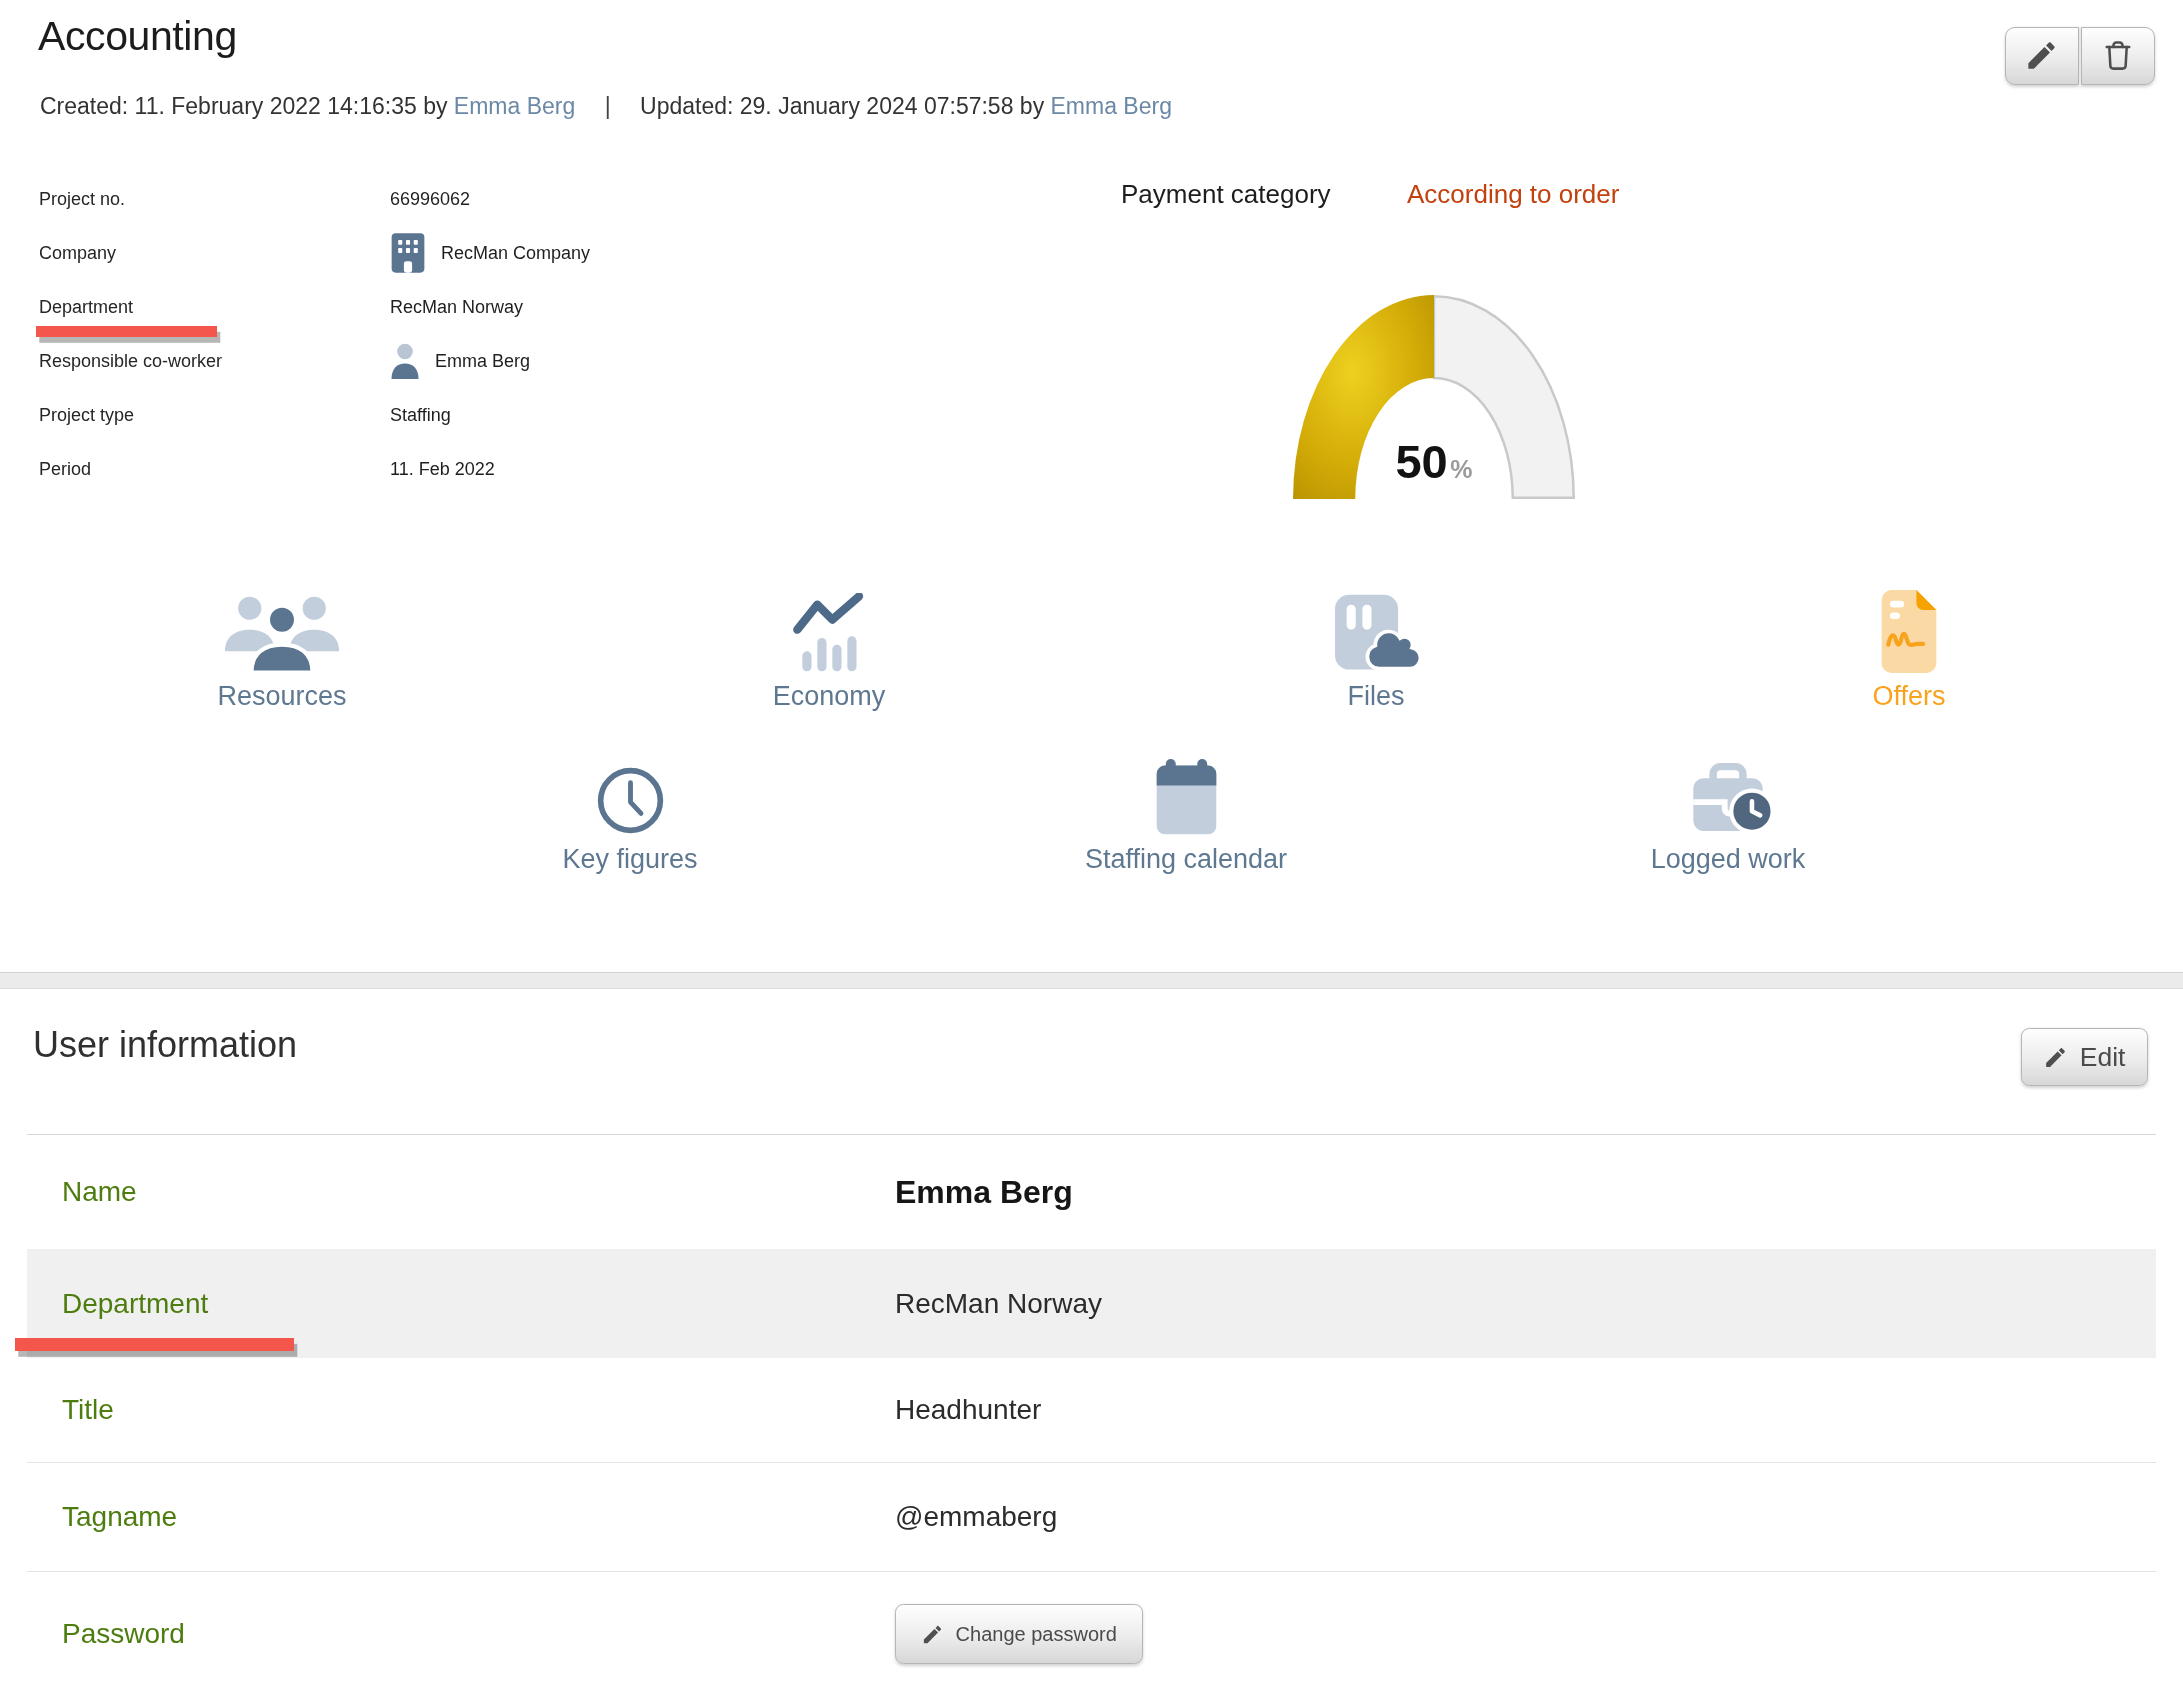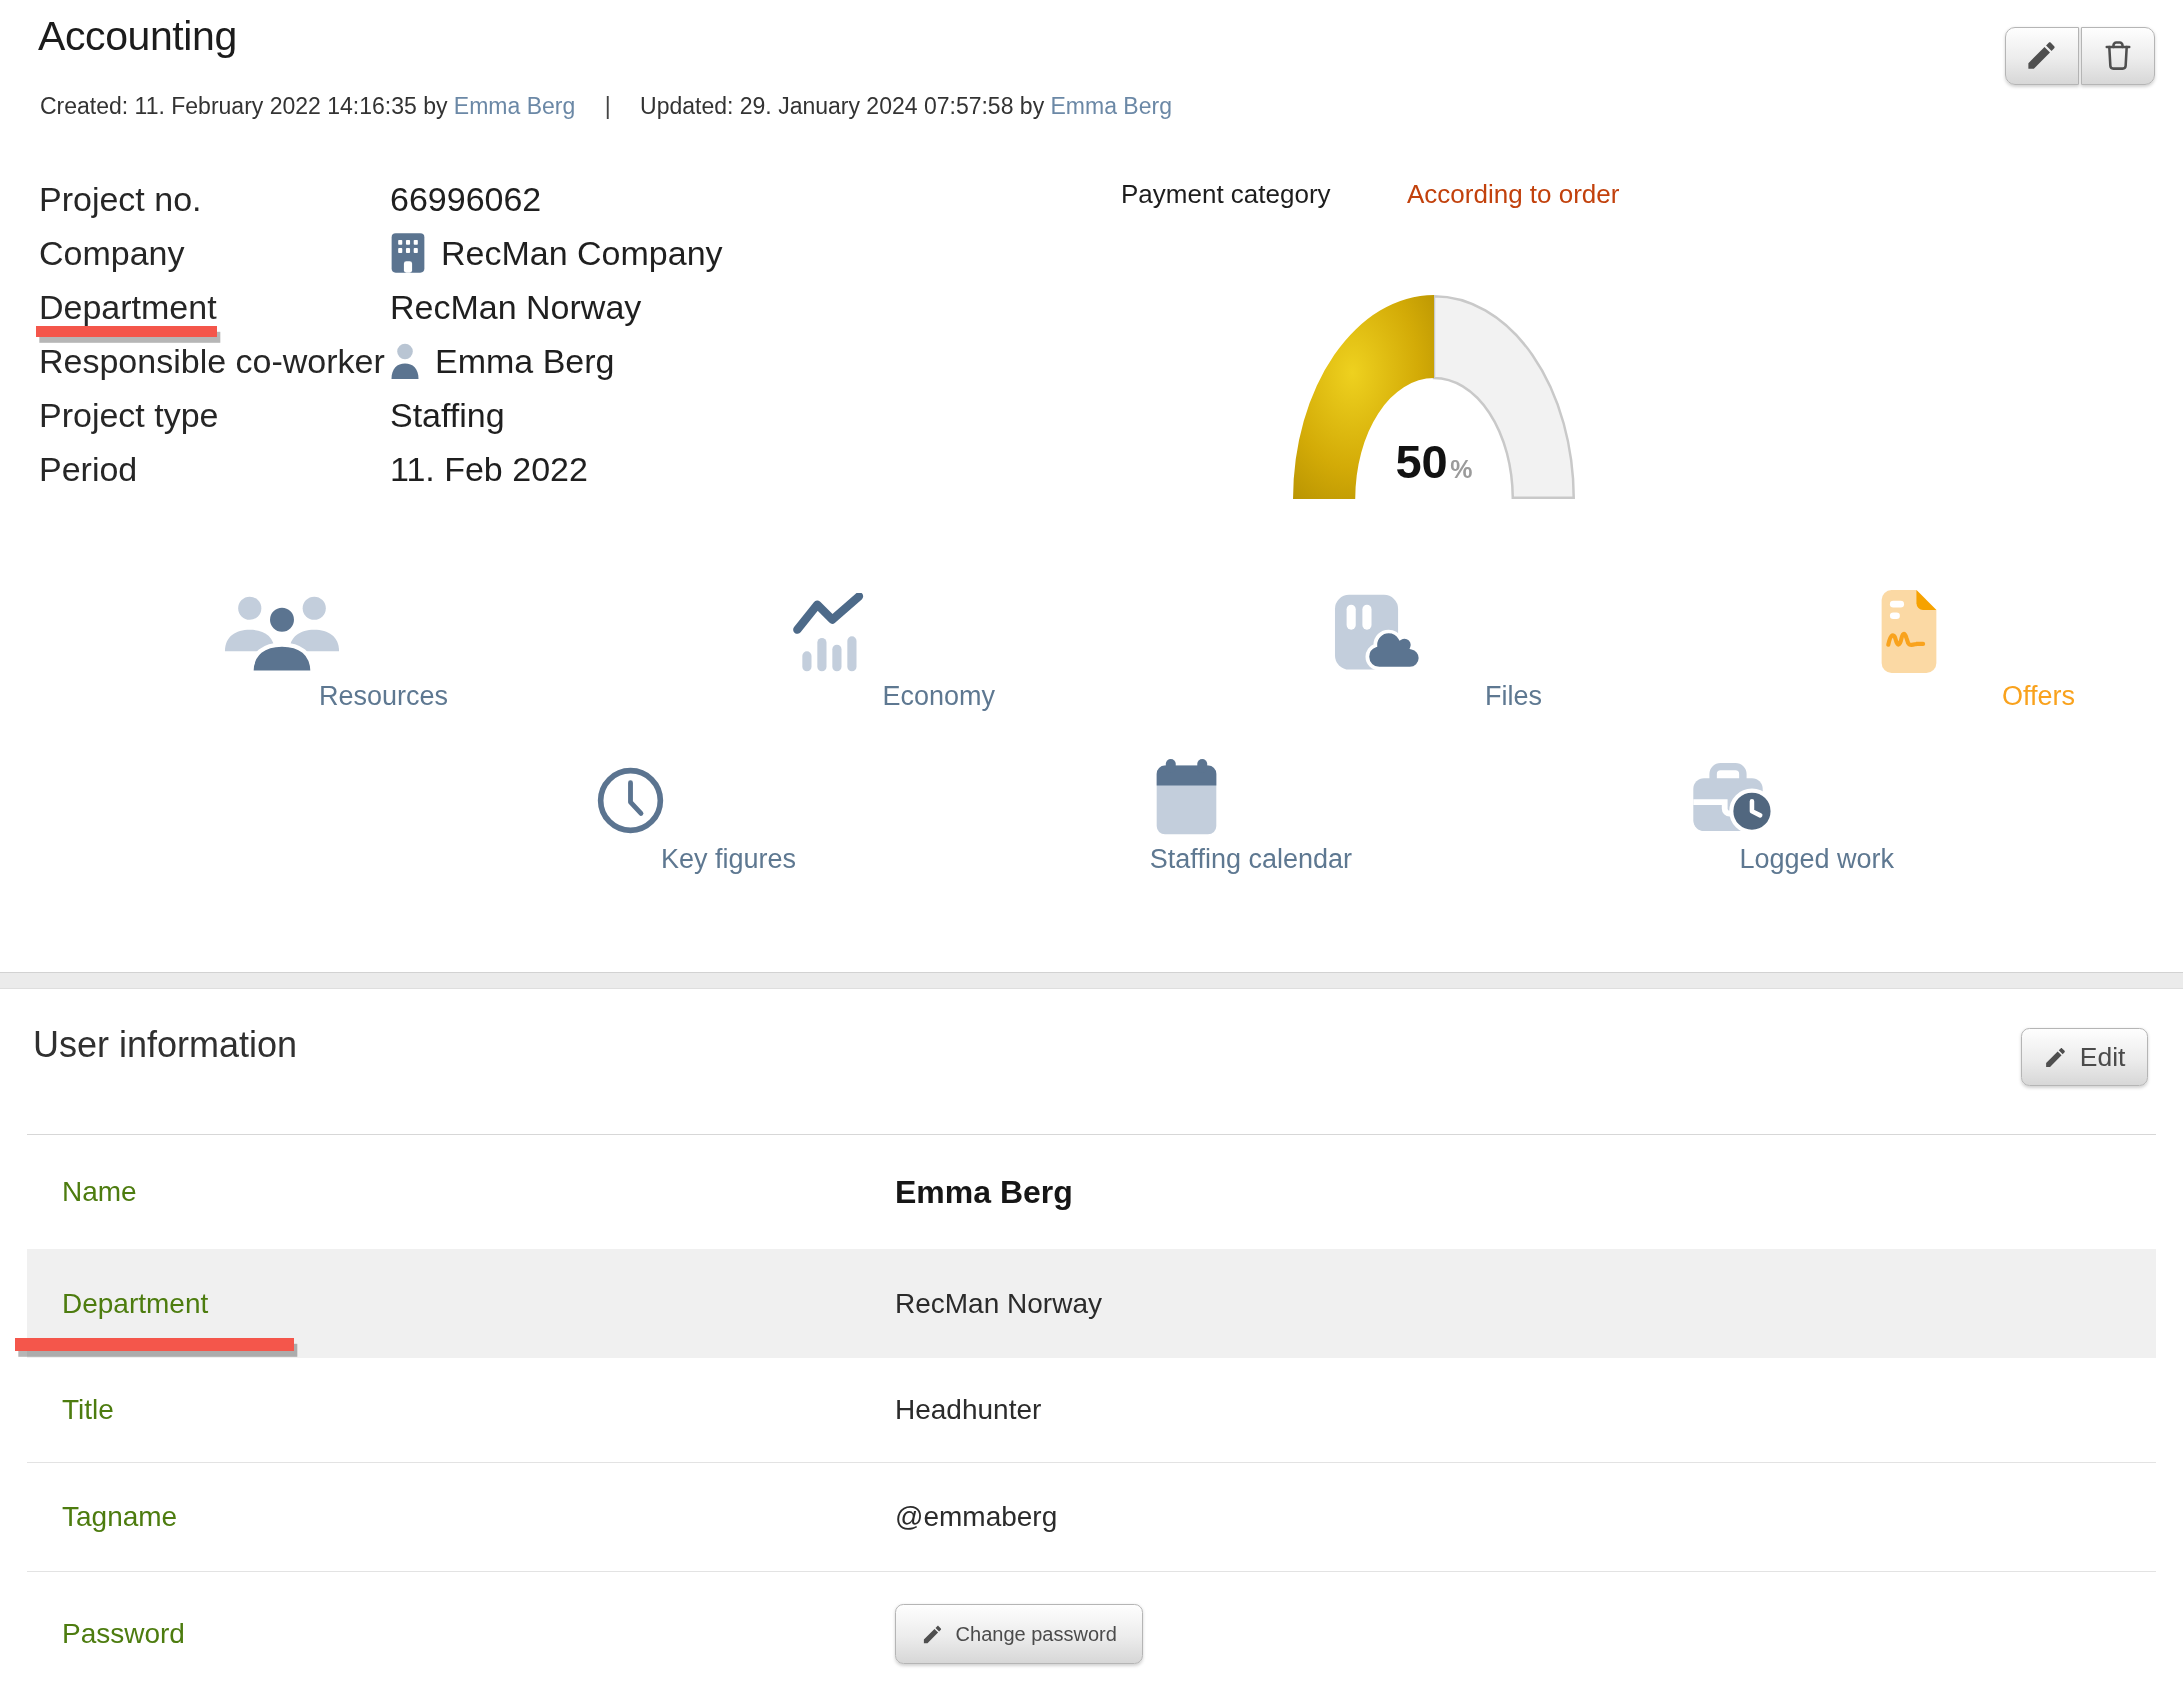--- a/index.html
+++ b/index.html
@@ -22,35 +22,35 @@
     background:linear-gradient(180deg,#fefefe 0%,#ececec 55%,#d7d7d7 100%);
     border:0.8px solid #b5b5b5; color:#4b4b4b; cursor:pointer;
     box-shadow:0 1.7px 3.3px rgba(0,0,0,0.18); font-family:inherit;
   }
   .title-actions { position:absolute; right:28px; top:26.5px; display:flex; }
   .icon-btn { width:74px; height:58px; }
   .icon-btn.left  { border-radius:10px 0 0 10px; }
   .icon-btn.right { border-radius:0 10px 10px 0; margin-left:2.5px; }
 
   .details { position:absolute; left:39px; top:172px; }
-  .detail-row { display:flex; height:54px; font-size:34px; }
+  .detail-row { display:flex; height:54px; font-size:18px; }
   .detail-label { width:351px; color:#262626; position:relative; display:flex; align-items:center; }
   .detail-value { color:#1f1f1f; display:flex; align-items:center; gap:15px; }
   .underline-annotation { position:absolute; background:#f4564b; box-shadow:3.3px 5.8px 0 rgba(45,45,45,0.35); z-index:3; }
   .dept-underline-1 { left:-3.3px; bottom:-3.3px; width:181px; height:11.6px; }
 
   .payment-label { position:absolute; left:1121px; top:179px; font-size:26px; color:#1d1d1d; }
   .payment-value { position:absolute; left:1407px; top:179px; font-size:26px; color:#c2410c; }
 
   .gauge-wrap { position:absolute; left:1293px; top:295px; width:282px; height:204px; }
   .gauge-value { position:absolute; left:0; top:139px; width:100%; text-align:center; white-space:nowrap; }
   .gauge-value .num { font-size:47px; font-weight:700; color:#121212; }
   .gauge-value .pct { font-size:25px; font-weight:600; color:#9b9b9b; margin-left:2.5px; }
 
-  .nav-item { position:absolute; width:332px; text-align:right; cursor:pointer; }
+  .nav-item { position:absolute; width:332px; text-align:center; cursor:pointer; }
   .nav-icon { height:80px; display:flex; align-items:flex-end; justify-content:center; }
   .nav-icon.r2 { height:73px; }
   .nav-label { margin-top:8.3px; font-size:27px; color:#5e7891; }
   .nav-item.highlight .nav-label { color:#f9a21d; }
 
   
   .section-divider { position:absolute; left:0; top:972px; width:2183px; height:16.6px;
     background:#ebebeb; border-top:1.7px solid #d2d2d2; border-bottom:0.8px solid #dedede; }
 
   

